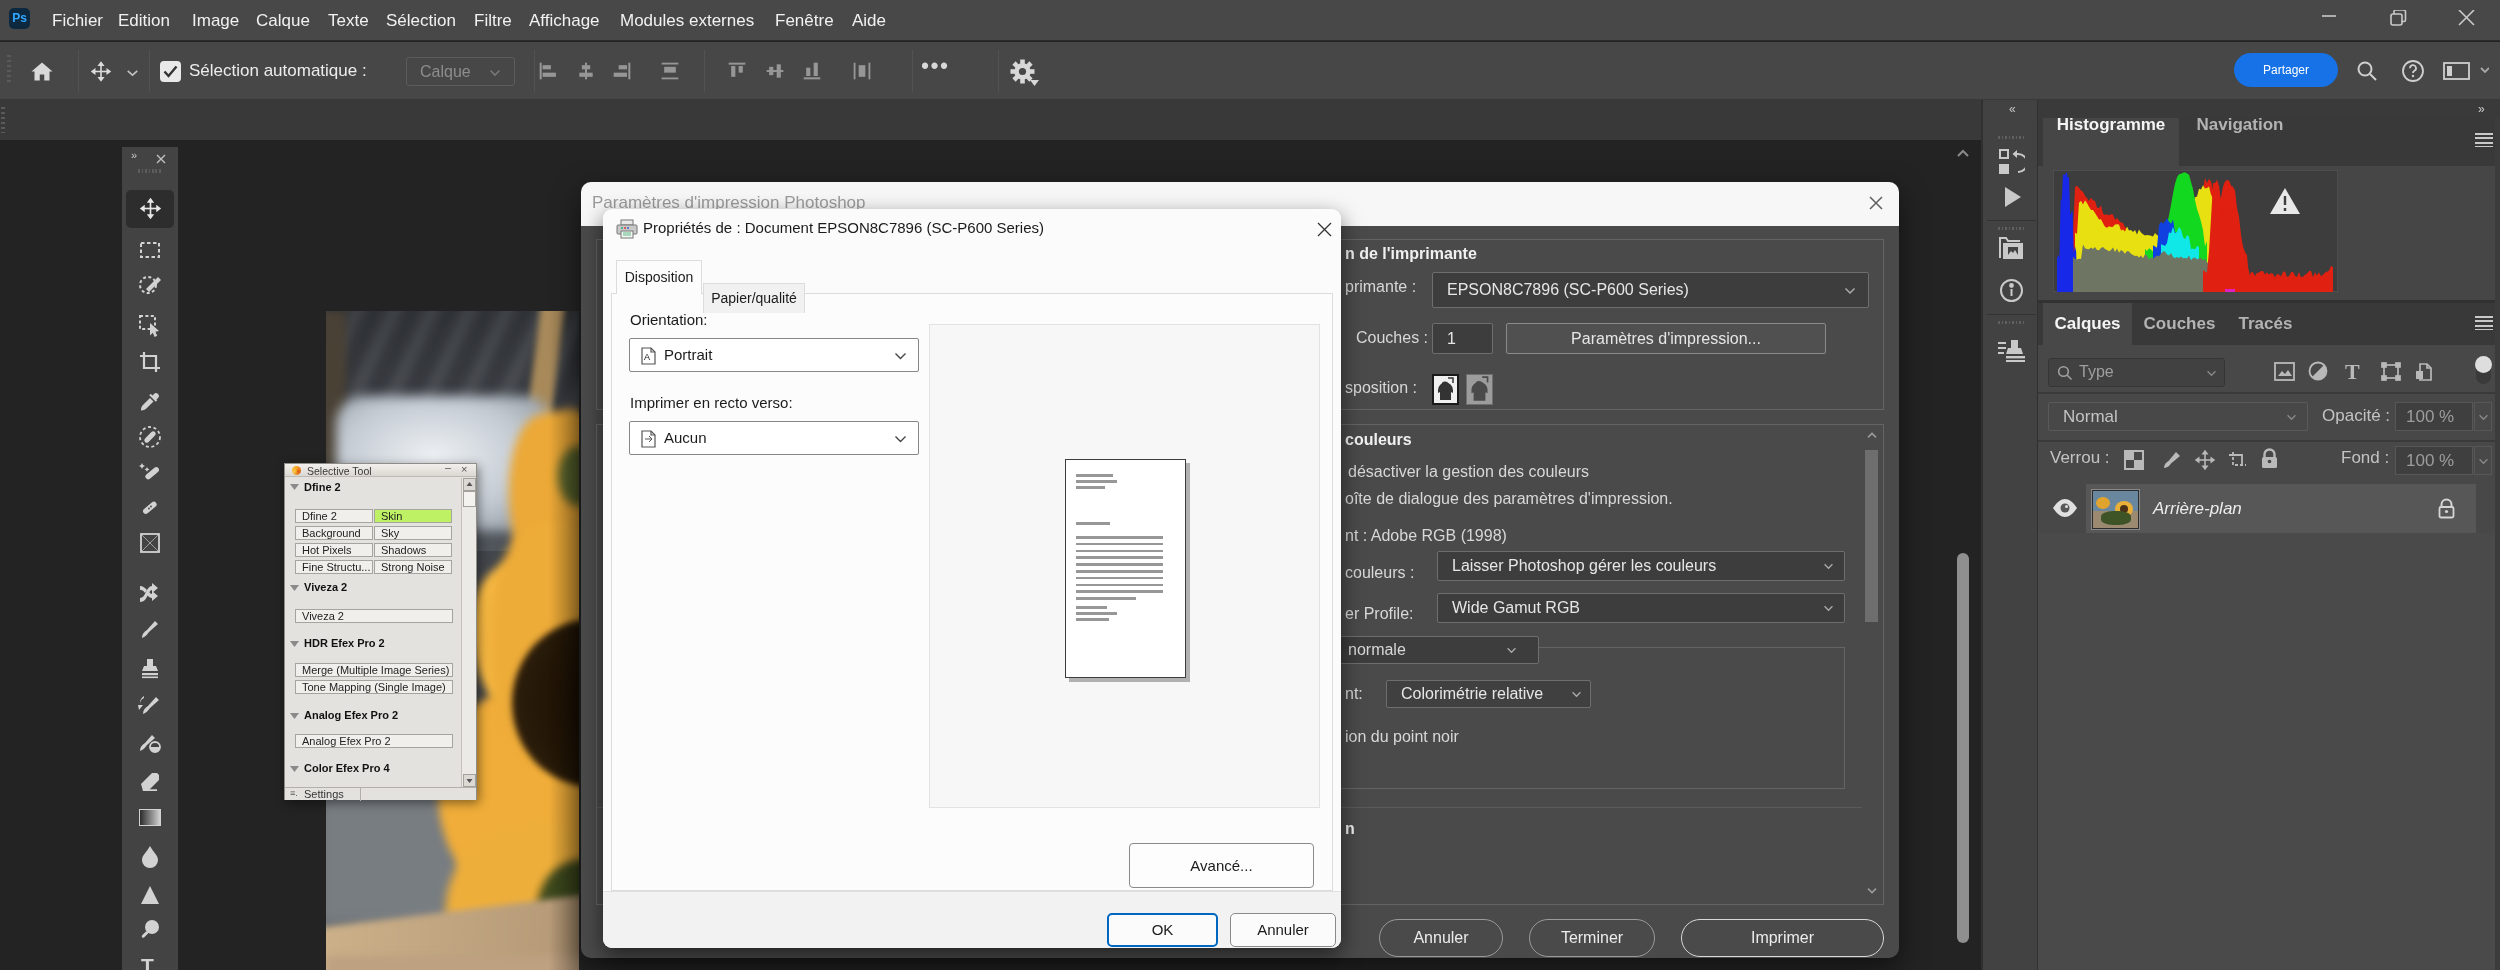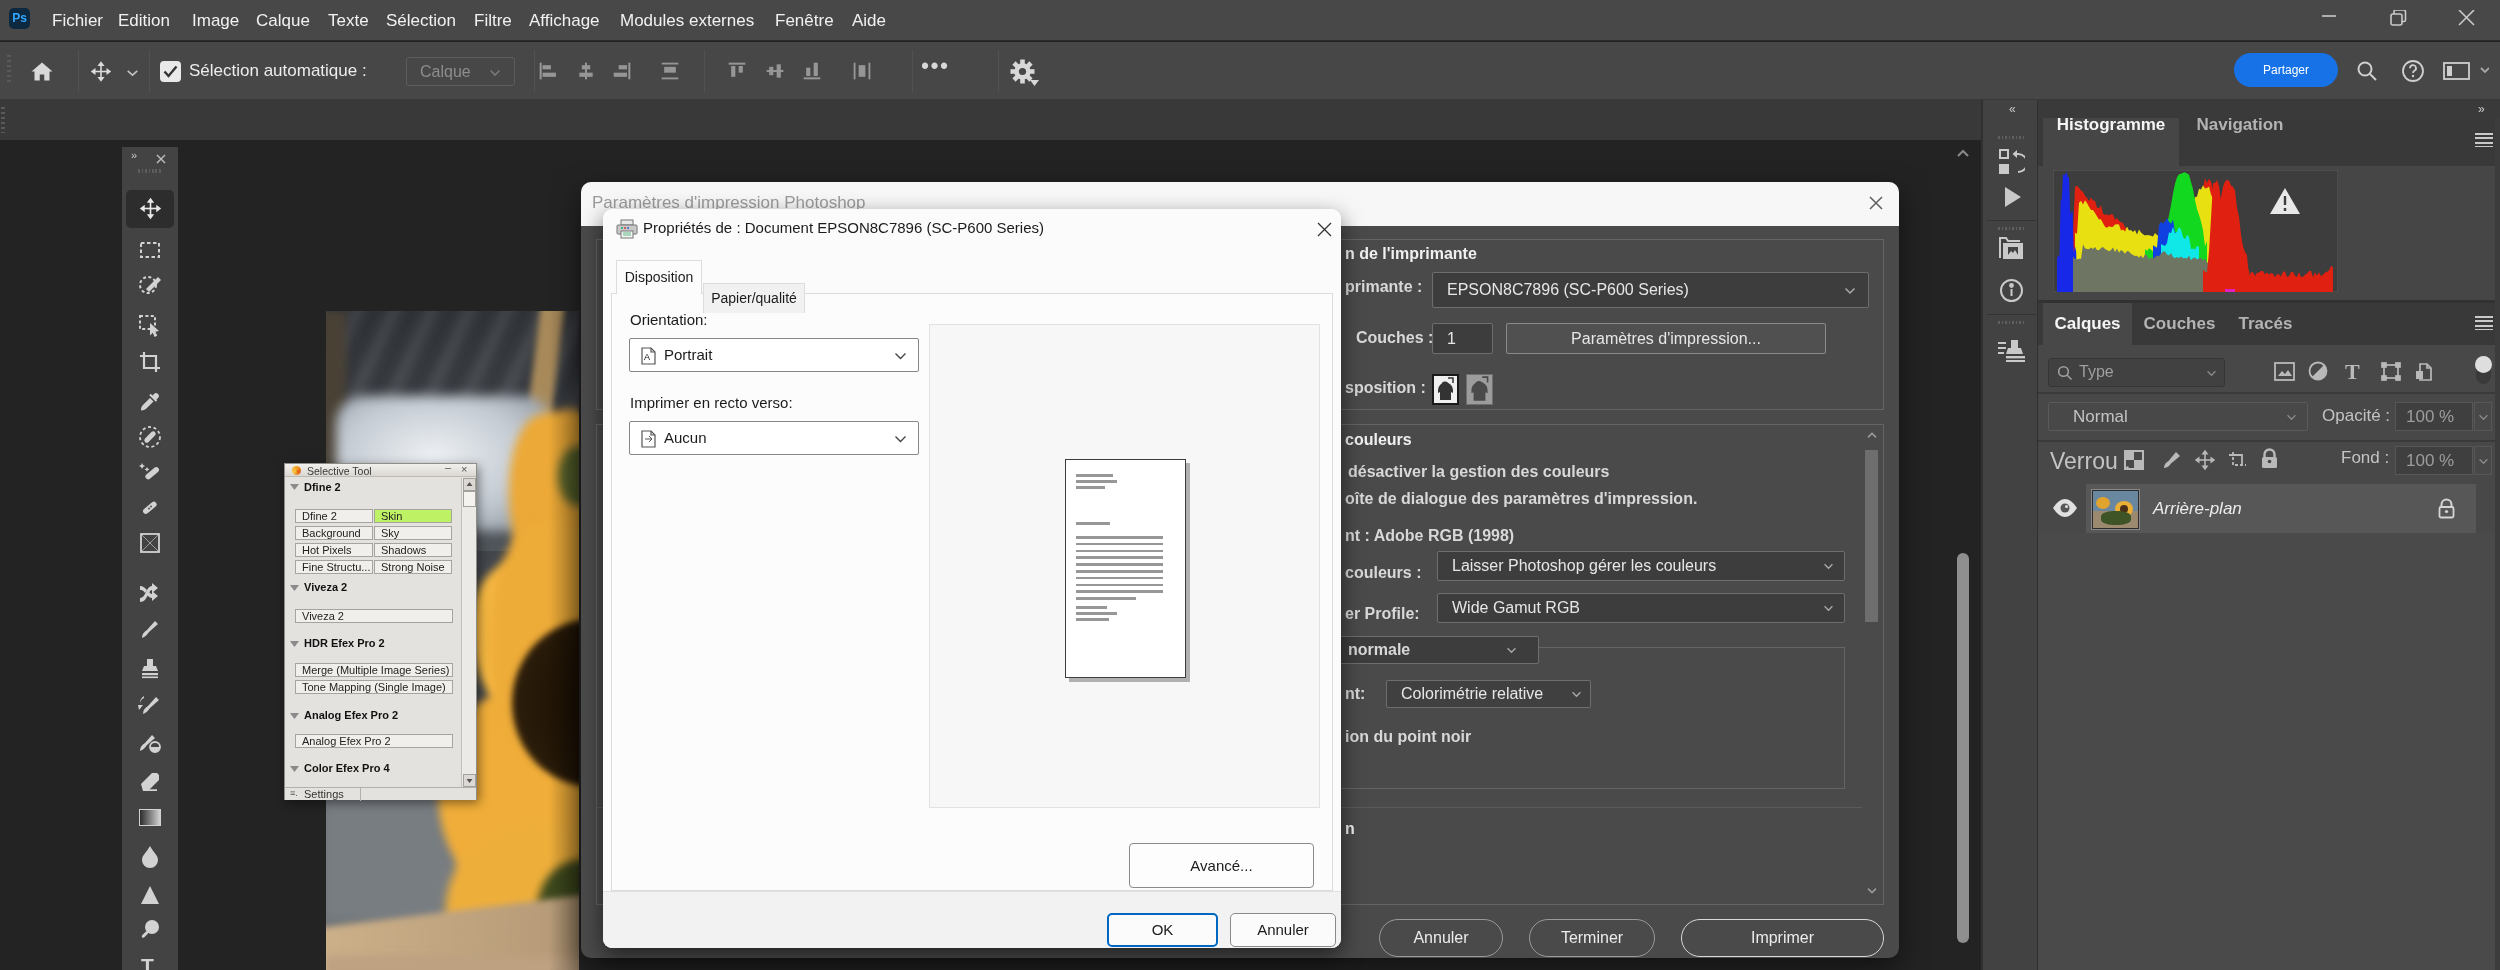--- a/index.html
+++ b/index.html
@@ -11,21 +11,21 @@
 .optbar{left:0;top:42px;width:2500px;height:57px;background:#474747;}
 .sep{position:absolute;top:8px;width:1px;height:42px;background:#383838;border-right:1px solid #525252;}
 .tabstrip{left:0;top:99px;width:2500px;height:41px;background:#393939;}
 .doctab{position:absolute;left:7px;top:0;width:682px;height:41px;background:#4d4d4d;color:#f0f0f0;font-size:18px;font-weight:700;line-height:41px;padding-left:11px;}
 .canvas{left:0;top:140px;width:1978px;height:830px;background:#232323;}
 .icon{position:absolute;}
 svg{display:block;}
 .dlg2{left:581px;top:182px;width:1318px;height:776px;background:#4a4a4a;border-radius:10px;box-shadow:0 10px 28px rgba(0,0,0,0.5);}
 .dlg2 .titlebar{position:absolute;left:0;top:0;width:100%;height:44px;background:#f7f7f7;border-radius:10px 10px 0 0;}
 .dsec{position:absolute;border:1px solid #646464;}
-.dtxt{position:absolute;color:#d8d8d8;font-size:16px;white-space:nowrap;font-weight:bold;}
+.dtxt{position:absolute;color:#d8d8d8;font-size:16px;white-space:nowrap;}
 .dctl{position:absolute;background:#3d3d3d;border:1px solid #6e6e6e;border-radius:2px;color:#e6e6e6;font-size:16px;white-space:nowrap;}
 .pill{position:absolute;border:1px solid #9a9a9a;border-radius:19px;color:#ececec;font-size:16px;text-align:center;background:#4a4a4a;}
 .windlg{left:603px;top:209px;width:738px;height:739px;background:#fbfbfb;border-radius:9px;box-shadow:0 8px 22px rgba(0,0,0,0.55);}
 .wtab{position:absolute;font-size:14px;color:#1b1b1b;text-align:center;}
 .wlabel{position:absolute;color:#1b1b1b;font-size:15px;white-space:nowrap;}
 .wcombo{position:absolute;background:#fff;border:1px solid #878787;border-radius:2px;}
 .iconstrip{left:1981px;top:100px;width:57px;height:870px;background:#424242;border-left:2px solid #303030;border-right:1px solid #303030;}
 .panels{left:2038px;top:100px;width:462px;height:870px;background:#484848;}
 .ptab{position:absolute;font-size:17px;font-weight:700;line-height:41px;text-align:center;}
 </style>
@@ -584,33 +584,33 @@
         <rect x="15" y="14" width="4" height="4" fill="#b9b9b9"></rect>
       </svg>
   <svg class="icon" style="left:377px;top:261px;" width="19" height="21" viewBox="0 0 19 21" fill="none" stroke="#b9b9b9" stroke-width="1.7">
         <path d="M5 3 h7 l4 4 v12 h-11 z"></path>
         <path d="M12 3 v4 h4"></path>
         <rect x="1" y="10" width="7" height="8" fill="#b9b9b9" stroke="none"></rect>
       </svg>
   <div class="ab" style="left:438px;top:258px;width:15px;height:26px;background:#3a3a3a;border-radius:8px;"></div>
   <div class="ab" style="left:437px;top:256px;width:17px;height:17px;background:#dedede;border-radius:50%;"></div>
   <div class="ab" style="left:0;top:292px;width:462px;height:2px;background:#3a3a3a;"></div>
-  <div class="ab" style="left:10px;top:302px;width:260px;height:29px;border:1px solid #5a5a5a;border-radius:2px;color:#c3c3c3;font-size:17px;line-height:27px;padding-left:24px;">Normal
+  <div class="ab" style="left:10px;top:302px;width:260px;height:29px;border:1px solid #5a5a5a;border-radius:2px;color:#c3c3c3;font-size:17px;line-height:27px;padding-left:14px;">Normal
     <svg style="position:absolute;right:10px;top:11px;" width="11" height="7" viewBox="0 0 12 8" fill="none" stroke="#8a8a8a" stroke-width="1.5">
           <path d="M1.5 1.5 l4.5 4.5 L10.5 1.5"></path>
         </svg></div>
   <span class="ab" style="left:284px;top:306px;color:#c3c3c3;font-size:17px;">Opacité :</span>
   <div class="ab" style="left:357px;top:302px;width:78px;height:29px;background:#3f3f3f;border:1px solid #575757;color:#9d9d9d;font-size:17px;line-height:27px;padding-left:10px;">100 %</div>
   <div class="ab" style="left:436px;top:302px;width:18px;height:29px;border:1px solid #575757;">
         <svg style="position:absolute;left:3px;top:11px;" width="11" height="7" viewBox="0 0 12 8" fill="none" stroke="#8a8a8a" stroke-width="1.5">
           <path d="M1.5 1.5 l4.5 4.5 L10.5 1.5"></path>
         </svg>
       </div>
   <div class="ab" style="left:0;top:340px;width:462px;height:2px;background:#3a3a3a;"></div>
-  <span class="ab" style="left:12px;top:348px;color:#c3c3c3;font-size:23px;">Verrou :</span>
+  <span class="ab" style="left:12px;top:348px;color:#c3c3c3;font-size:17px;">Verrou :</span>
   <svg class="icon" style="left:86px;top:350px;" width="20" height="20" viewBox="0 0 20 20" fill="#b9b9b9">
         <rect x="1" y="1" width="18" height="18" fill="none" stroke="#b9b9b9" stroke-width="2"></rect>
         <rect x="2" y="2" width="8" height="8"></rect>
         <rect x="10" y="10" width="8" height="8"></rect>
       </svg>
   <svg class="icon" style="left:124px;top:350px;" width="21" height="20" viewBox="0 0 21 20">
         <path d="M2 18 c0-3.5 2-5.5 4.5-7 L14 2 l4 4 -9 7.5 c-1.5 2.5-3.5 4-7 4.5 z" fill="#b9b9b9"></path>
       </svg>
   <svg class="icon" style="left:156px;top:349px;" width="22" height="22" viewBox="0 0 28 26">
         <g fill="#b9b9b9">

